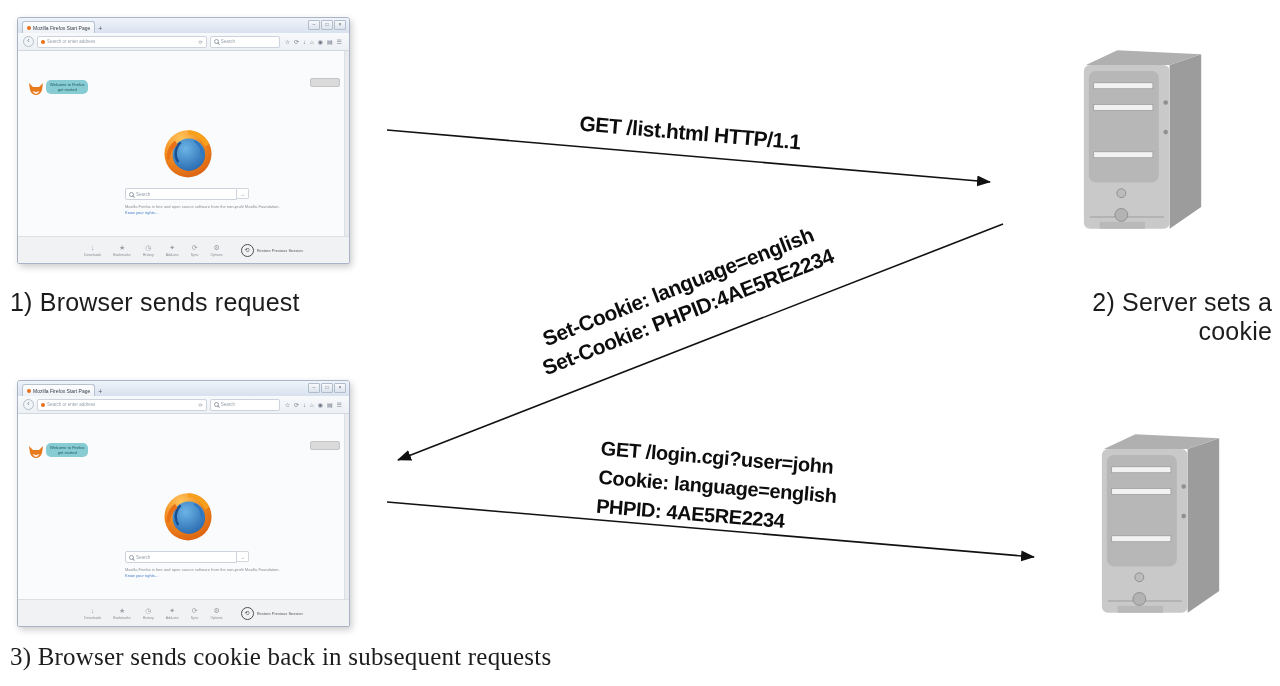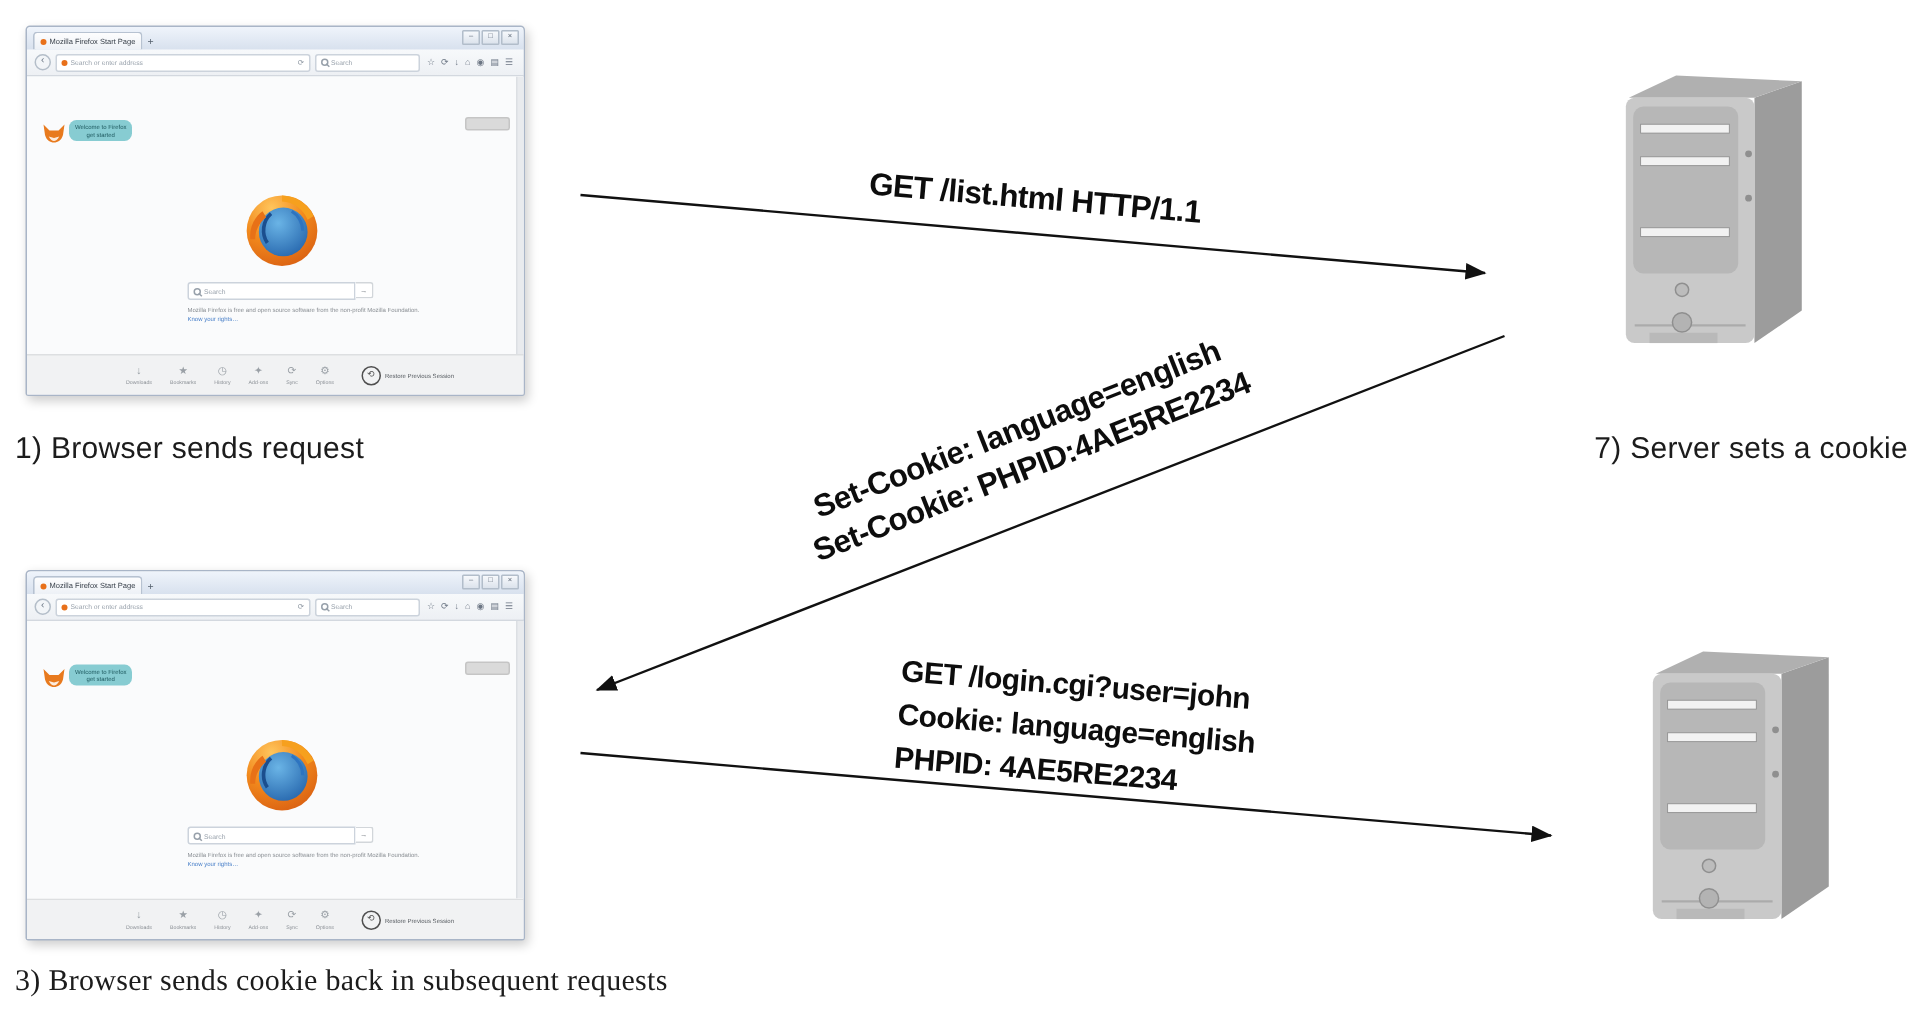--- a/index.html
+++ b/index.html
@@ -1,20 +1,20 @@
 <!DOCTYPE html>
 <html><head>
 <meta charset="utf-8">
 <style>
   html,body{margin:0;padding:0;background:#fff;}
   body{width:1280px;height:686px;position:relative;overflow:hidden;
        font-family:"Liberation Sans",sans-serif;color:#1a1a1a;}
 
   
-  .step-label{position:absolute;font-size:20px;color:#1c1c1c;letter-spacing:.2px;}
+  .step-label{position:absolute;font-size:25px;color:#1c1c1c;letter-spacing:.2px;}
 
   
   .msg{position:absolute;font-weight:bold;color:#0d0d0d;letter-spacing:-.4px;
        font-size:21px;line-height:26px;white-space:nowrap;}
   .msg-a{left:545px;top:120px;width:290px;text-align:center;transform:rotate(4.9deg);}
   .msg-b{left:498px;top:272px;width:370px;text-align:center;transform:rotate(-21.5deg);line-height:27px;}
   .msg-c{left:602px;top:434px;font-size:20px;line-height:29px;transform:rotate(4.6deg);transform-origin:left top;}
 
   
   svg.arrows{position:absolute;left:0;top:0;pointer-events:none;}
@@ -94,21 +94,21 @@
   <div>Set-Cookie: language=english</div>
   <div>Set-Cookie: PHPID:4AE5RE2234</div>
 </div>
 <div class="msg msg-c">
   <div>GET /login.cgi?user=john</div>
   <div>Cookie: language=english</div>
   <div>PHPID: 4AE5RE2234</div>
 </div>
 
 <div class="step-label" style="left:10px;top:288px;">1) Browser sends request</div>
-<div class="step-label" style="left:1040px;top:288px;width:232px;text-align:right;">7) Server sets a cookie</div>
+<div class="step-label" style="left:1040px;top:288px;width:232px;text-align:right;">2) Server sets a cookie</div>
 <div class="step-label" style="left:10px;top:643px;font-family:Liberation Serif, serif;">3) Browser sends cookie back in subsequent requests</div>
 
 <div class="browser" style="left:17px;top:17px;">
   <div class="titlebar">
     <div class="tab">
       <span class="tab-favicon"></span>
       <span>Mozilla Firefox Start Page</span>
     </div>
     <span class="newtab">+</span>
     <div class="winbtns">

